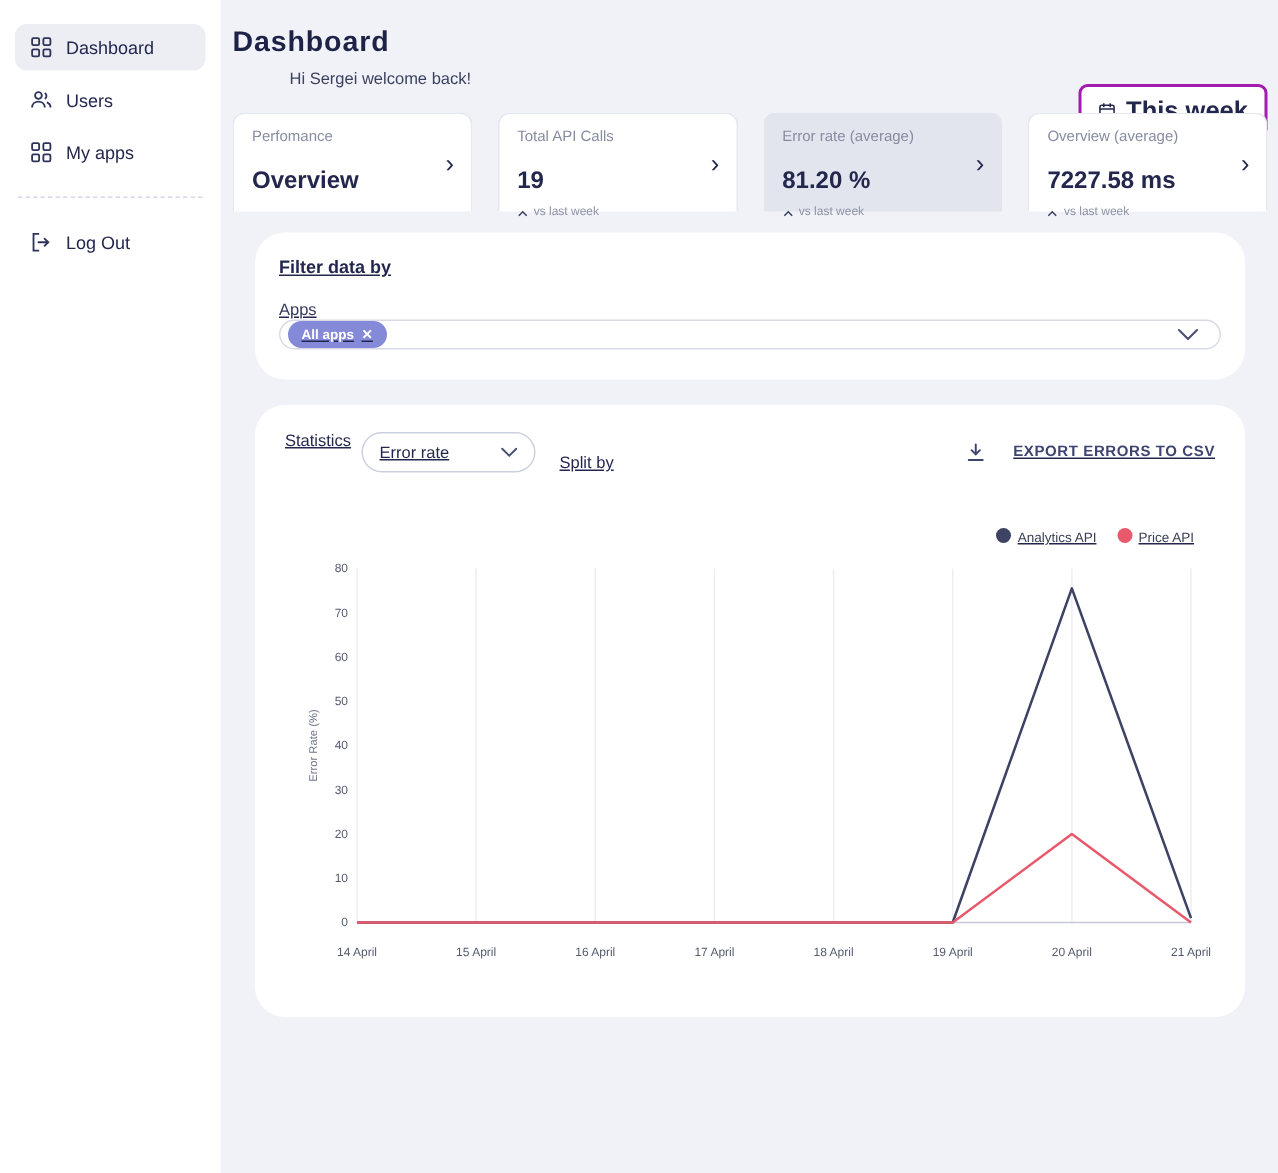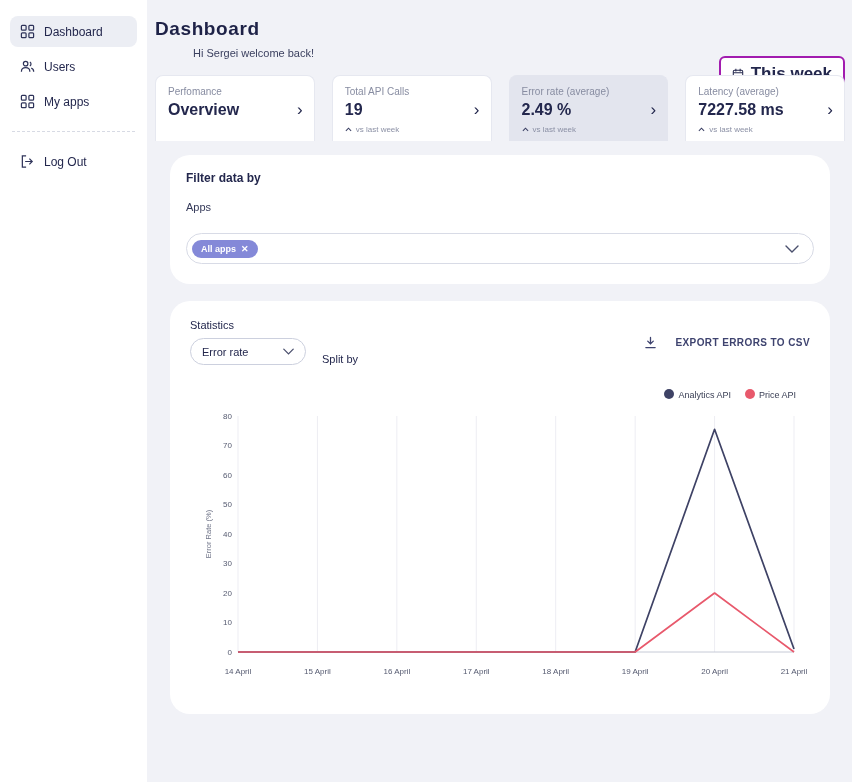--- a/index.html
+++ b/index.html
@@ -40,65 +40,65 @@
 
   
   .cards-row { display:flex; gap:17px; margin-top:16px; }
   .stat-card {
     flex:1; background:#fff; border:1px solid #e6e8f0; border-bottom:none;
     border-radius:8px 8px 0 0; padding:10px 26px 10px 12px;
     position:relative; height:66px; cursor:pointer;
   }
   .stat-card.selected { background:#e3e5ee; border-color:#e3e5ee; }
   .card-label { font-size:10px; color:#878ca1; }
-  .card-value { font-size:16px; font-weight:bold; color:#23274d; margin-top:4px; }
-  .card-delta { display:flex; align-items:center; gap:4px; margin-top:6px; font-size:8px; color:#8b90a5; }
+  .card-value { font-size:16px; font-weight:bold; color:#23274d; margin-top:15px; }
+  .card-delta { display:flex; align-items:flex-end; gap:4px; margin-top:6px; font-size:8px; color:#8b90a5; }
   .card-chevron {
     position:absolute; right:11px; top:50%; transform:translateY(-50%);
     font-size:17px; color:#23274d; line-height:1;
   }
 
   
-  .panel { background:#fff; border-radius:20px; margin:0 15px; }
+  .panel { background:#fff; border-radius:20px; margin:0 15px;text-decoration:underline; }
   .filter-panel { margin-top:14px; padding:16px 16px 20px; }
   .filter-title { font-size:12px; font-weight:bold; color:#23274d; }
   .apps-label { font-size:11px; color:#343959; margin-top:16px; }
   .select-pill {
-    margin-top:20px; border:1px solid #d8dbe6; border-radius:999px; height:31px;
+    margin-top:0; border:1px solid #d8dbe6; border-radius:999px; height:20px;
     display:flex; align-items:center; justify-content:space-between;
     padding:0 14px 0 5px; cursor:pointer; background:#fff;
   }
   .chip {
     background:#8489d8; color:#fff; font-size:9px; font-weight:bold;
     border-radius:999px; padding:4px 9px; display:flex; align-items:center; gap:5px;
   }
   .chip .chip-x { cursor:pointer; font-size:9px; }
   .chev-down svg { width:14px; height:8px; color:#4a4f6d; display:block; }
 
   
   .chart-panel { margin-top:17px; padding:18px 20px 26px; margin-bottom:20px; }
   .controls { display:flex; gap:16px; align-items:flex-end; }
-  .ctrl { display:flex; flex-direction:column; gap:7px; }
+  .ctrl { display:flex; flex-direction:row; gap:7px; }
   .ctrl-label { font-size:11px; color:#23274d; }
   .dropdown {
     width:116px; height:27px; border:1px solid #ccd0de; border-radius:999px;
     display:flex; align-items:center; justify-content:space-between;
     padding:0 11px; font-size:11px; color:#23274d; cursor:pointer; background:#fff;
   }
   .dropdown.focused { border:2px solid #2e5ce0; }
   .dropdown svg { width:11px; height:7px; color:#4a4f6d; }
   .export {
     margin-left:auto; align-self:center; display:flex; align-items:center; gap:18px;
     font-size:10px; font-weight:bold; letter-spacing:.4px; color:#3e436f; cursor:pointer;
   }
   .export svg { width:13px; height:13px; }
 
   .legend {
     display:flex; justify-content:flex-end; align-items:center; gap:14px;
-    margin-top:24px; padding-right:14px; font-size:9px; color:#3a3f55;
+    margin-top:37px; padding-right:14px; font-size:9px; color:#3a3f55;
   }
   .legend .dot { width:10px; height:10px; border-radius:50%; display:inline-block; margin-right:4px; vertical-align:-1px; }
 
   #chart-wrap { margin-top:4px; padding-left:12px; }
 </style>
 </head>
 <body>
 
 <div class="app">
 
@@ -168,32 +168,32 @@
           <svg width="7" height="5" viewBox="0 0 8 5" fill="none" stroke="#3a3f63" stroke-width="1.2">
               <path d="M1 4l3-3 3 3"></path>
             </svg>
           <span>vs last week</span>
         </div>
         <span class="card-chevron">›</span>
       </div>
 
       <div class="stat-card selected">
         <div class="card-label">Error rate (average)</div>
-        <div class="card-value">2.49 %</div>
+        <div class="card-value">81.20 %</div>
         <div class="card-delta">
           <svg width="7" height="5" viewBox="0 0 8 5" fill="none" stroke="#3a3f63" stroke-width="1.2">
               <path d="M1 4l3-3 3 3"></path>
             </svg>
           <span>vs last week</span>
         </div>
         <span class="card-chevron">›</span>
       </div>
 
       <div class="stat-card">
-        <div class="card-label">Latency (average)</div>
+        <div class="card-label">Overview (average)</div>
         <div class="card-value">7227.58 ms</div>
         <div class="card-delta">
           <svg width="7" height="5" viewBox="0 0 8 5" fill="none" stroke="#3a3f63" stroke-width="1.2">
               <path d="M1 4l3-3 3 3"></path>
             </svg>
           <span>vs last week</span>
         </div>
         <span class="card-chevron">›</span>
       </div>
     </div>

